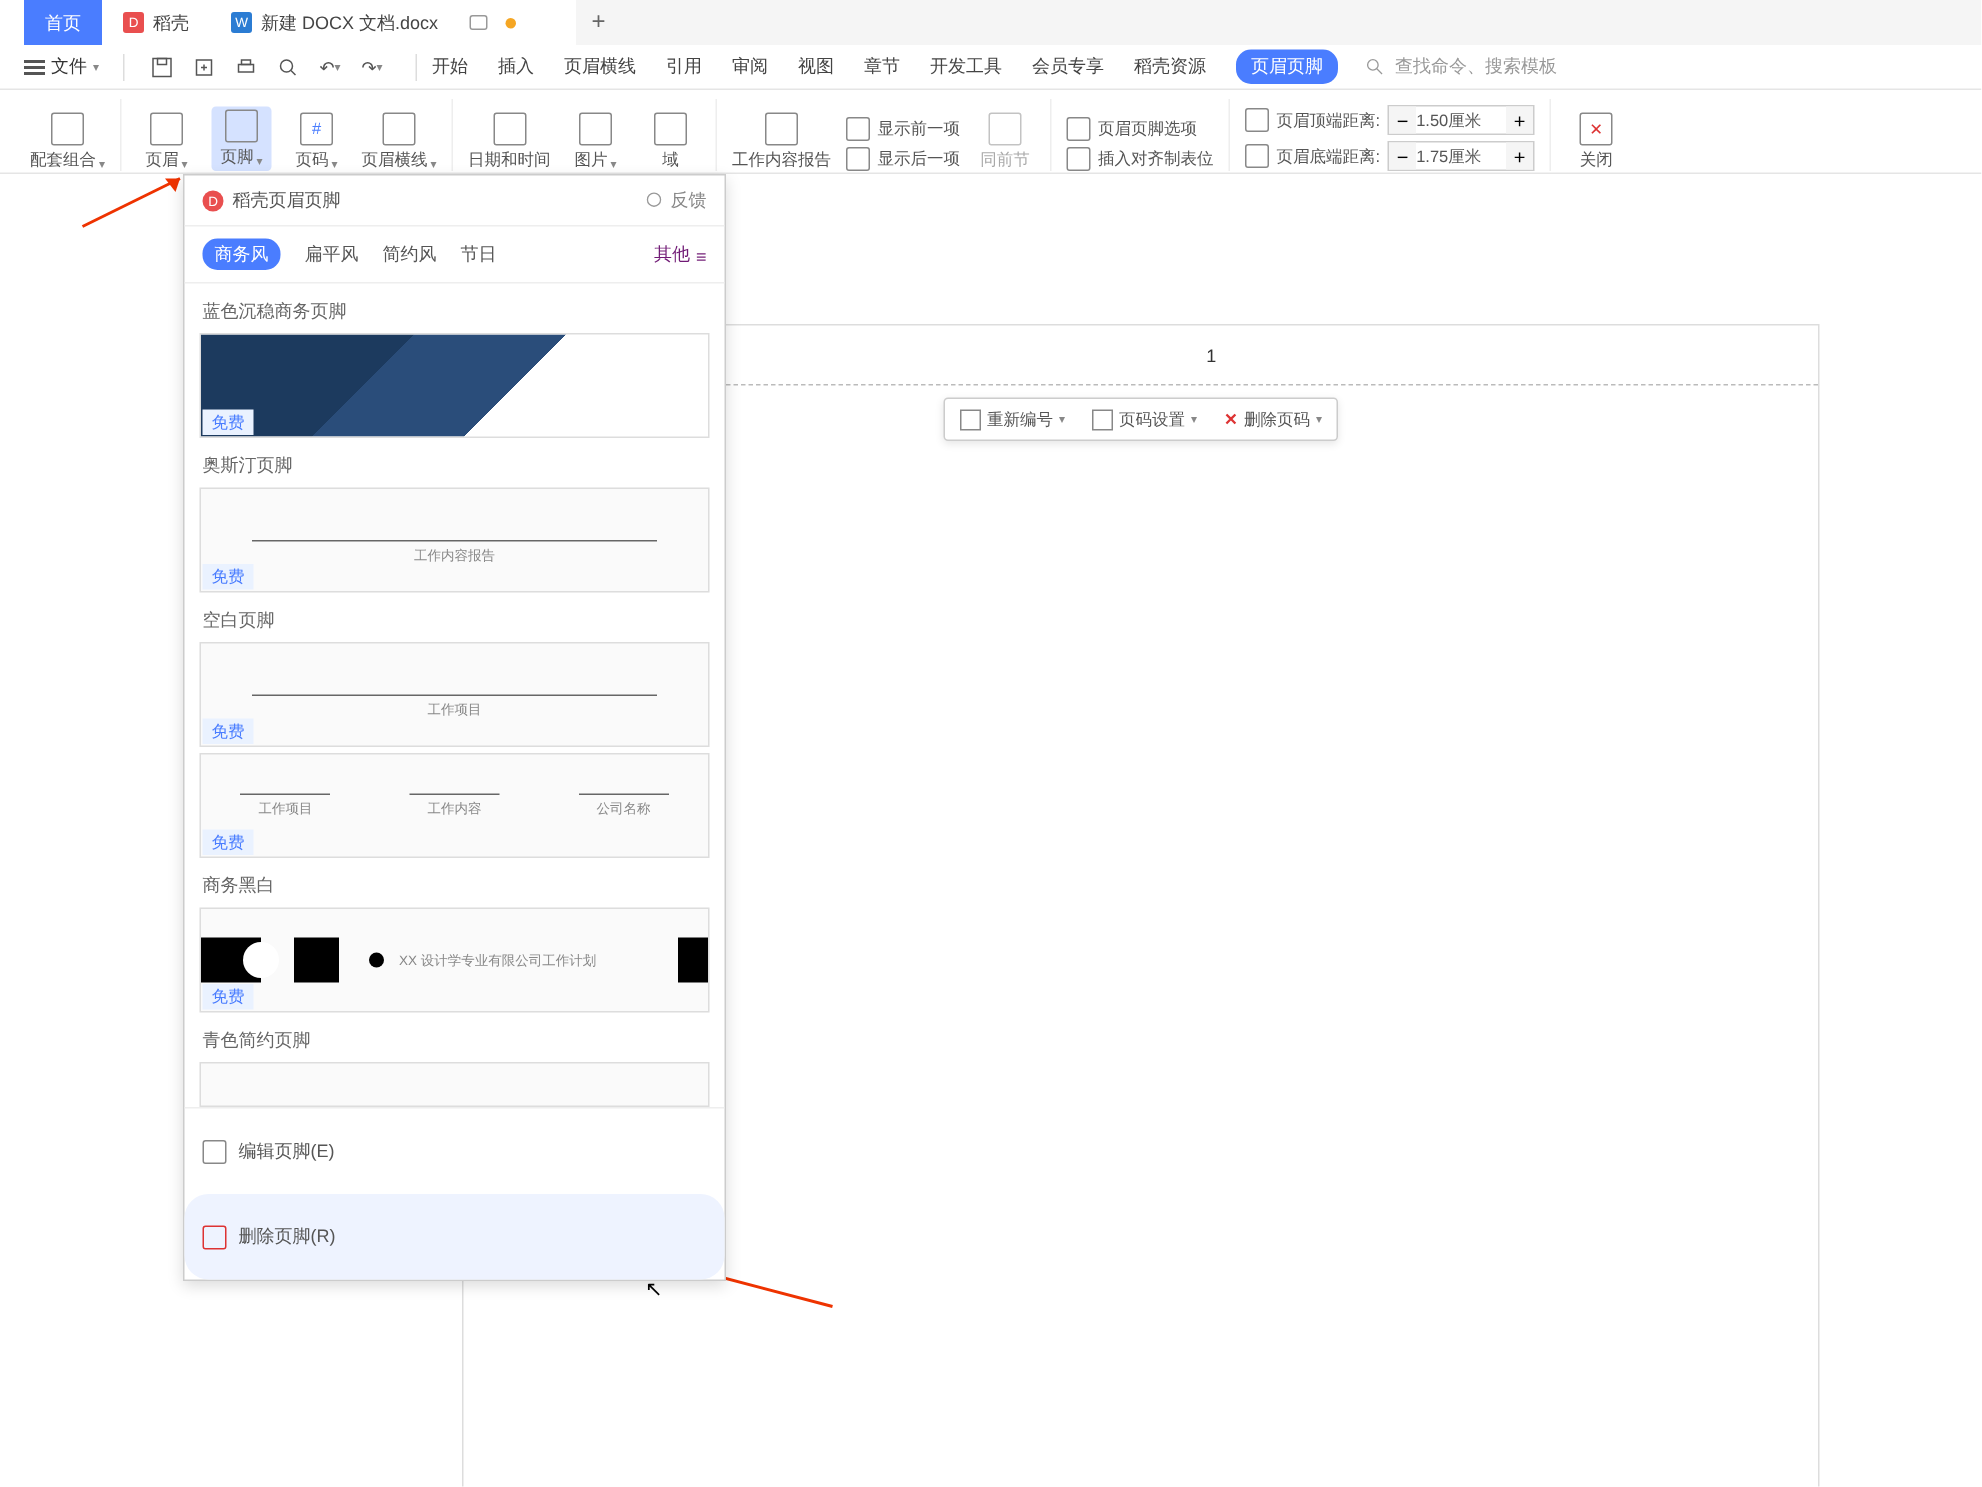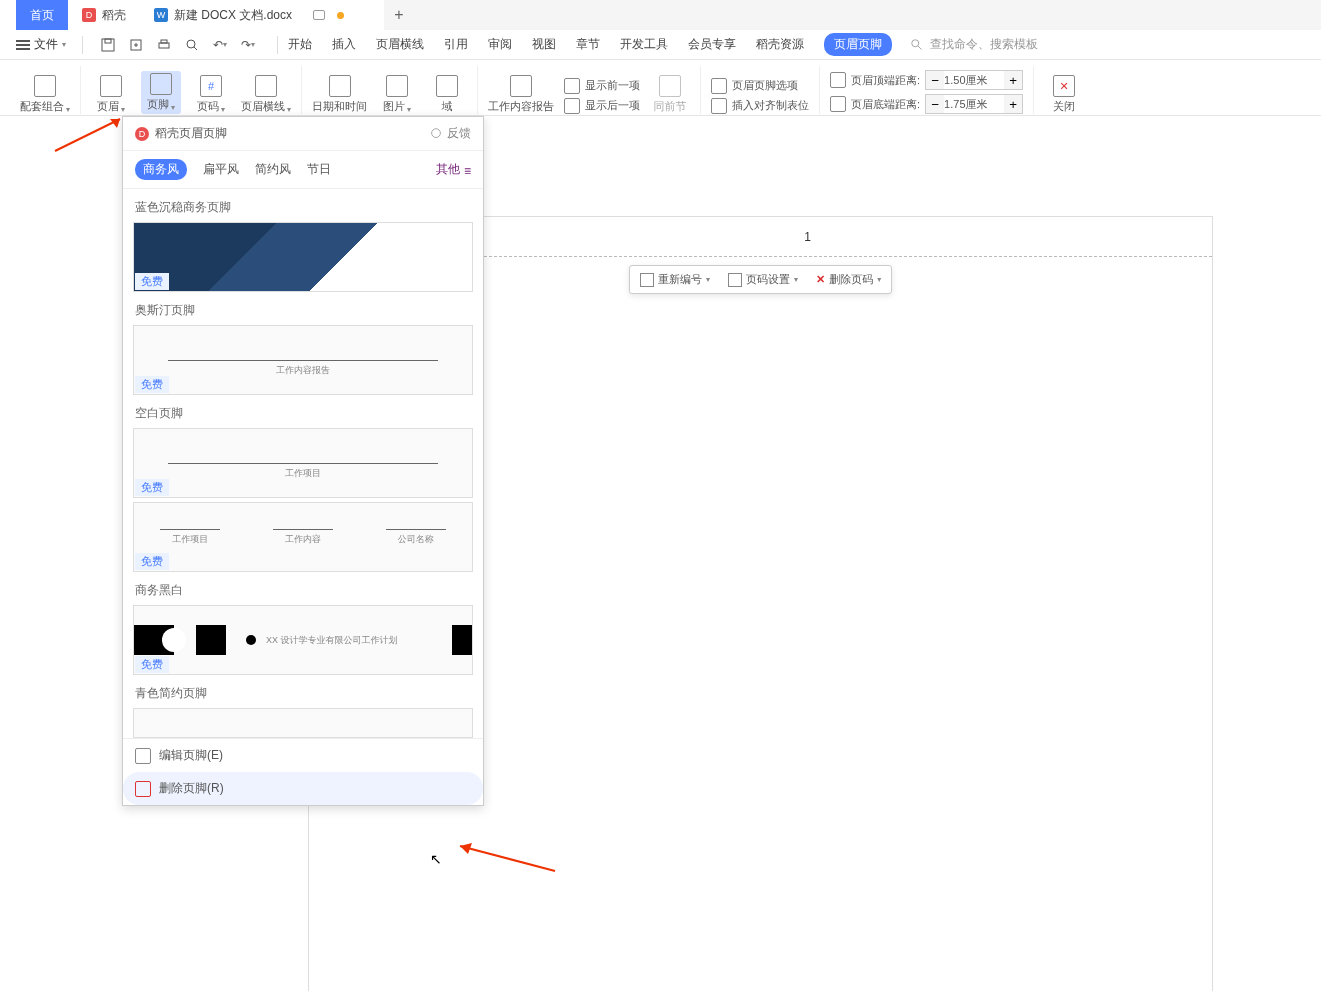--- a/index.html
+++ b/index.html
@@ -69,21 +69,21 @@
 .preview-line .ln { width: 80%; border-top: 1px solid #666; position: relative; }
 .preview-line .ln span { position: absolute; top: 3px; left: 50%; transform: translateX(-50%); font-size: 9px; color: #888; }
 .preview-3col { display: flex; align-items: center; justify-content: space-around; }
 .preview-3col .col { font-size: 9px; color: #888; border-top: 1px solid #666; width: 60px; text-align: center; padding-top: 3px; }
 .preview-bw { display: flex; align-items: center; }
 .preview-bw .blk { background: #000; height: 30px; }
 .preview-bw .circ { width: 24px; height: 24px; background: #fff; border-radius: 50%; }
 .preview-bw .dot2 { width: 10px; height: 10px; background: #000; border-radius: 50%; }
 .preview-bw .txt { font-size: 9px; color: #888; margin: 0 10px; flex: 1; }
 .dd-actions { border-top: 1px solid #eee; }
-.dd-action { display: flex; align-items: center; gap: 8px; padding: 8px 12px; font-size: 12px; color: #555; cursor: pointer; }
+.dd-action { display: flex; align-items: center; gap: 8px; padding: 20px 12px; font-size: 12px; color: #555; cursor: pointer; }
 .dd-action.hover { background: #eef3ff; border-radius: 16px; }
 .dd-action .aicon { width: 16px; height: 16px; border: 1px solid #888; border-radius: 2px; }
 
 
 .doc-area { position: absolute; left: 308px; top: 100px; width: 905px; }
 .doc-page { background: #fff; border: 1px solid #ddd; min-height: 780px; position: relative; }
 .header-region { position: absolute; top: 0; left: 0; right: 0; height: 40px; border-bottom: 1px dashed #bbb; display: flex; align-items: center; padding: 0 30px; justify-content: space-between; }
 .header-link { color: #2962d9; text-decoration: underline; font-size: 12px; }
 .header-num { color: #333; font-size: 12px; }
 .floating-toolbar { position: absolute; top: 48px; left: 320px; display: flex; gap: 6px; background: #fff; border: 1px solid #ccc; padding: 4px; border-radius: 3px; box-shadow: 0 2px 6px rgba(0,0,0,0.1); }

